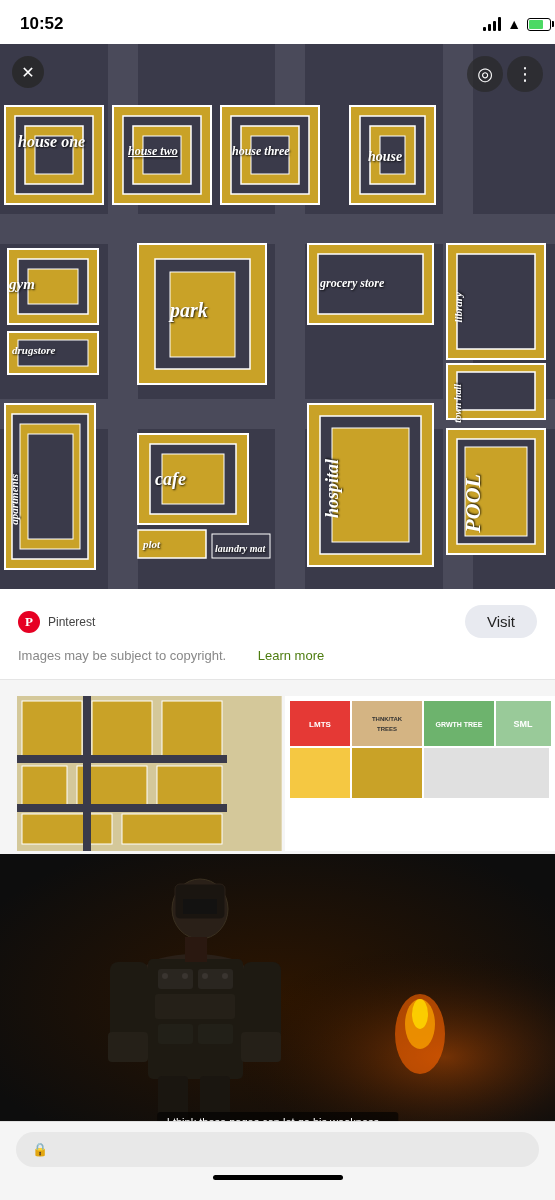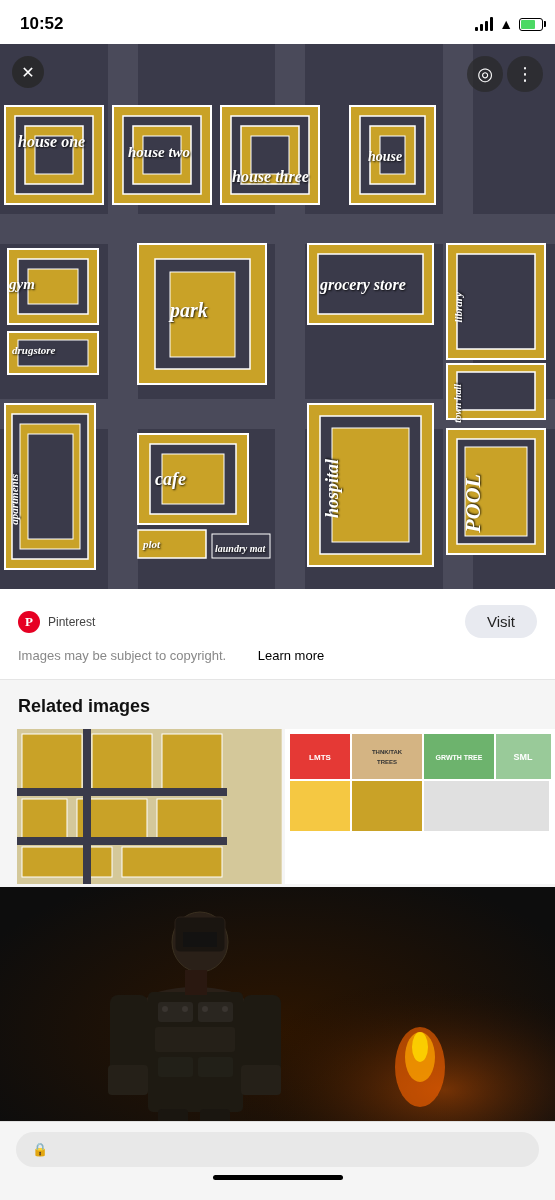--- a/index.html
+++ b/index.html
@@ -10,21 +10,21 @@
       background: #f5f5f5;
       font-family: -apple-system, BlinkMacSystemFont, 'Helvetica Neue', Arial, sans-serif;
       overflow-x: hidden;
     }
 
     
     .status-bar {
       display: flex;
       justify-content: space-between;
       align-items: center;
-      padding: 10px 12px 6px 20px;
+      padding: 10px 4px 6px 20px;
       background: #fff;
       height: 44px;
     }
     .status-time {
       font-size: 17px;
       font-weight: 600;
       color: #000;
     }
     .status-icons {
       display: flex;
@@ -197,21 +197,21 @@
       font-size: 16px;
       color: #111;
       line-height: 1.4;
       margin-bottom: 8px;
     }
     .copyright-note {
       font-size: 13px;
       color: #888;
     }
     .copyright-note a, .learn-more {
-      color: #000000;
+      color: #4d7c0f;
       text-decoration: none;
       padding-left: 28px;
     }
 
     
     .related-section {
       background: #f5f5f5;
       padding: 16px 0 0 0;
     }
     .related-title {
@@ -406,27 +406,27 @@
       <rect x="308" y="360" width="125" height="162" fill="#c9a227" stroke="white" stroke-width="2"></rect>
       <rect x="320" y="372" width="101" height="138" fill="#3a3a4a" stroke="white" stroke-width="1.5"></rect>
       <rect x="332" y="384" width="77" height="114" fill="#c9a227" stroke="white" stroke-width="1"></rect>
 
       <rect x="447" y="385" width="98" height="125" fill="#c9a227" stroke="white" stroke-width="2"></rect>
       <rect x="457" y="395" width="78" height="105" fill="#3a3a4a" stroke="white" stroke-width="1.5"></rect>
       <rect x="465" y="403" width="62" height="89" fill="#c9a227" stroke="white" stroke-width="1"></rect>
     </svg>
 
     <div class="map-label" style="top:89px;left:18px;font-size:16px;">house one</div>
-    <div class="map-label" style="top:100px;left:128px;font-size:15px;">house two</div>
-    <div class="map-label" style="top:100px;left:232px;font-size:16px;margin-top:24px;">house three</div>
+    <div class="map-label" style="top:100px;left:128px;font-size:12px;text-decoration:underline;">house two</div>
+    <div class="map-label" style="top:100px;left:232px;font-size:12px;">house three</div>
     <div class="map-label" style="top:105px;left:368px;font-size:14px;">house</div>
     <div class="map-label" style="top:232px;left:9px;font-size:15px;">gym</div>
     <div class="map-label" style="top:300px;left:12px;font-size:11px;">drugstore</div>
     <div class="map-label" style="top:255px;left:170px;font-size:20px;">park</div>
-    <div class="map-label" style="top:232px;left:320px;font-size:16px;">grocery store</div>
+    <div class="map-label" style="top:232px;left:320px;font-size:12px;">grocery store</div>
     <div class="map-label" style="top:248px;left:452px;font-size:11px;writing-mode:vertical-rl;transform:rotate(180deg);">library</div>
     <div class="map-label" style="top:340px;left:452px;font-size:10px;writing-mode:vertical-rl;transform:rotate(180deg);">town hall</div>
     <div class="map-label" style="top:430px;left:8px;font-size:11px;writing-mode:vertical-rl;transform:rotate(180deg);">apartments</div>
     <div class="map-label" style="top:425px;left:155px;font-size:18px;">cafe</div>
     <div class="map-label" style="top:494px;left:143px;font-size:11px;">plot</div>
     <div class="map-label" style="top:499px;left:215px;font-size:10px;">laundry mat</div>
     <div class="map-label" style="top:415px;left:322px;font-size:18px;writing-mode:vertical-rl;transform:rotate(180deg);">hospital</div>
     <div class="map-label" style="top:430px;left:460px;font-size:22px;writing-mode:vertical-rl;transform:rotate(180deg);font-weight:900;">POOL</div>
   </div>
 
@@ -451,21 +451,20 @@
     </div>
     <button class="visit-btn">Visit</button>
   </div>
   <div class="copyright-note">
     <span>Images may be subject to copyright.</span>
     <a class="learn-more" href="#">Learn more</a>
   </div>
 </div>
 
 <div class="related-section">
-  <div class="related-title">Related images</div>
 
   <div class="related-grid">
 
     <div class="related-row">
 
       <div class="related-thumb thumb-map">
         <svg width="100%" height="100%" style="position:absolute;top:0;left:0;">
           <rect width="100%" height="100%" fill="#d4c89a"></rect>
           <rect x="5" y="5" width="60" height="55" fill="#c9a227" stroke="white" stroke-width="1"></rect>
           <rect x="75" y="5" width="60" height="55" fill="#c9a227" stroke="white" stroke-width="1"></rect>

